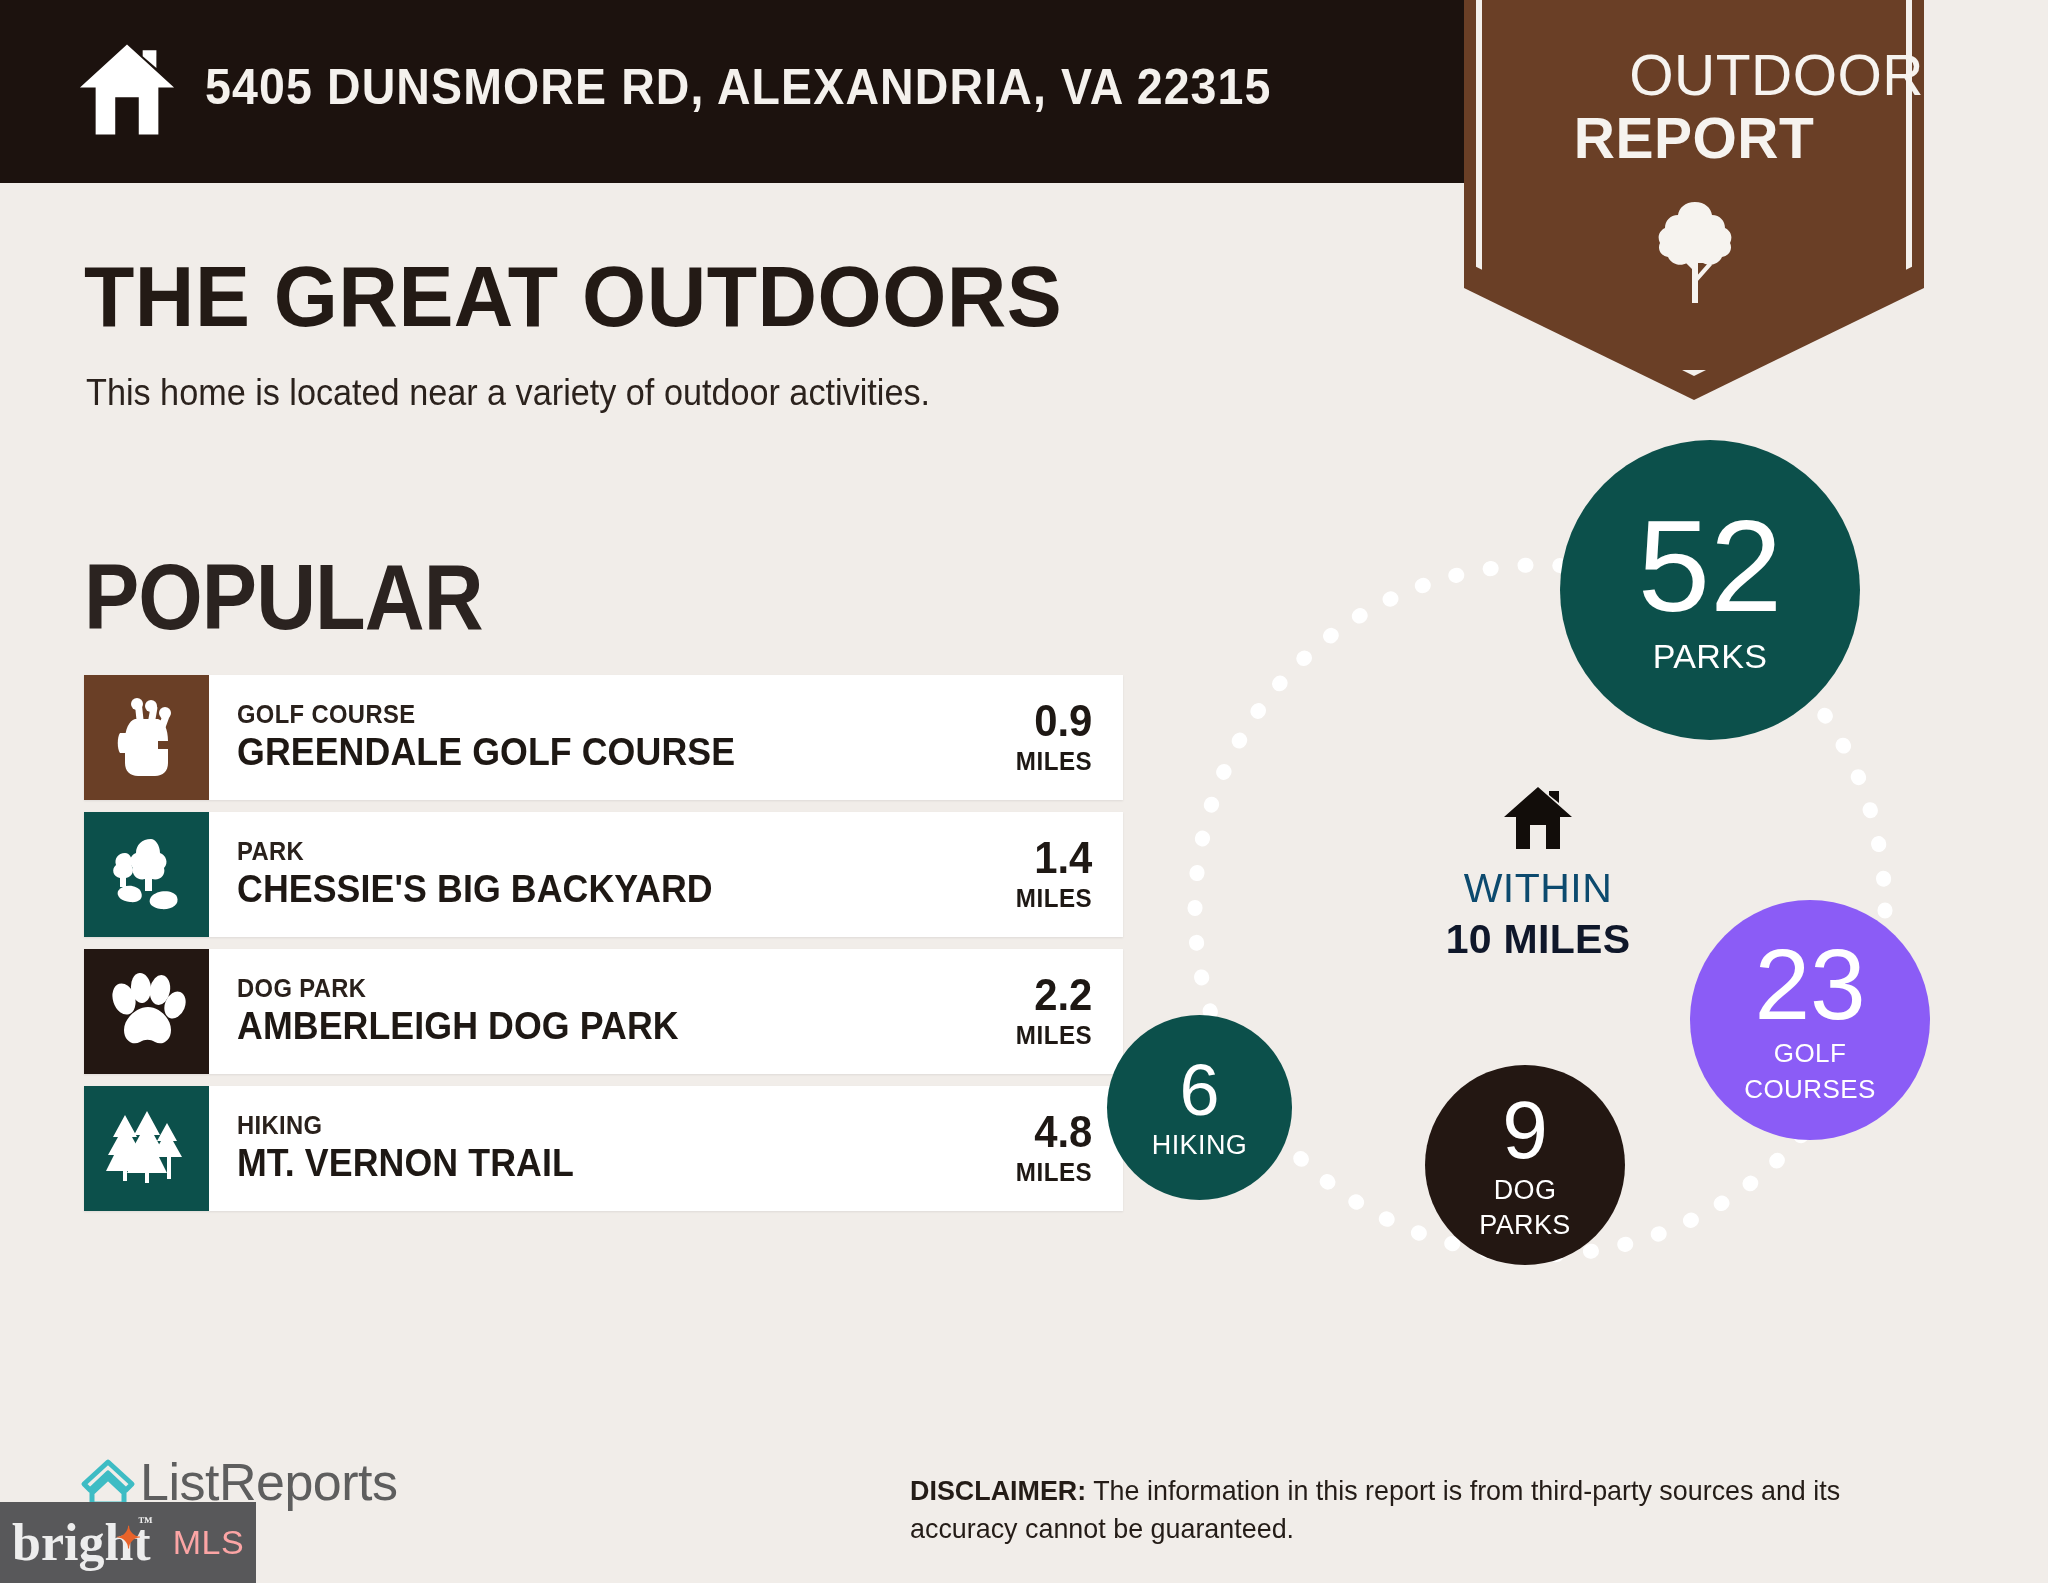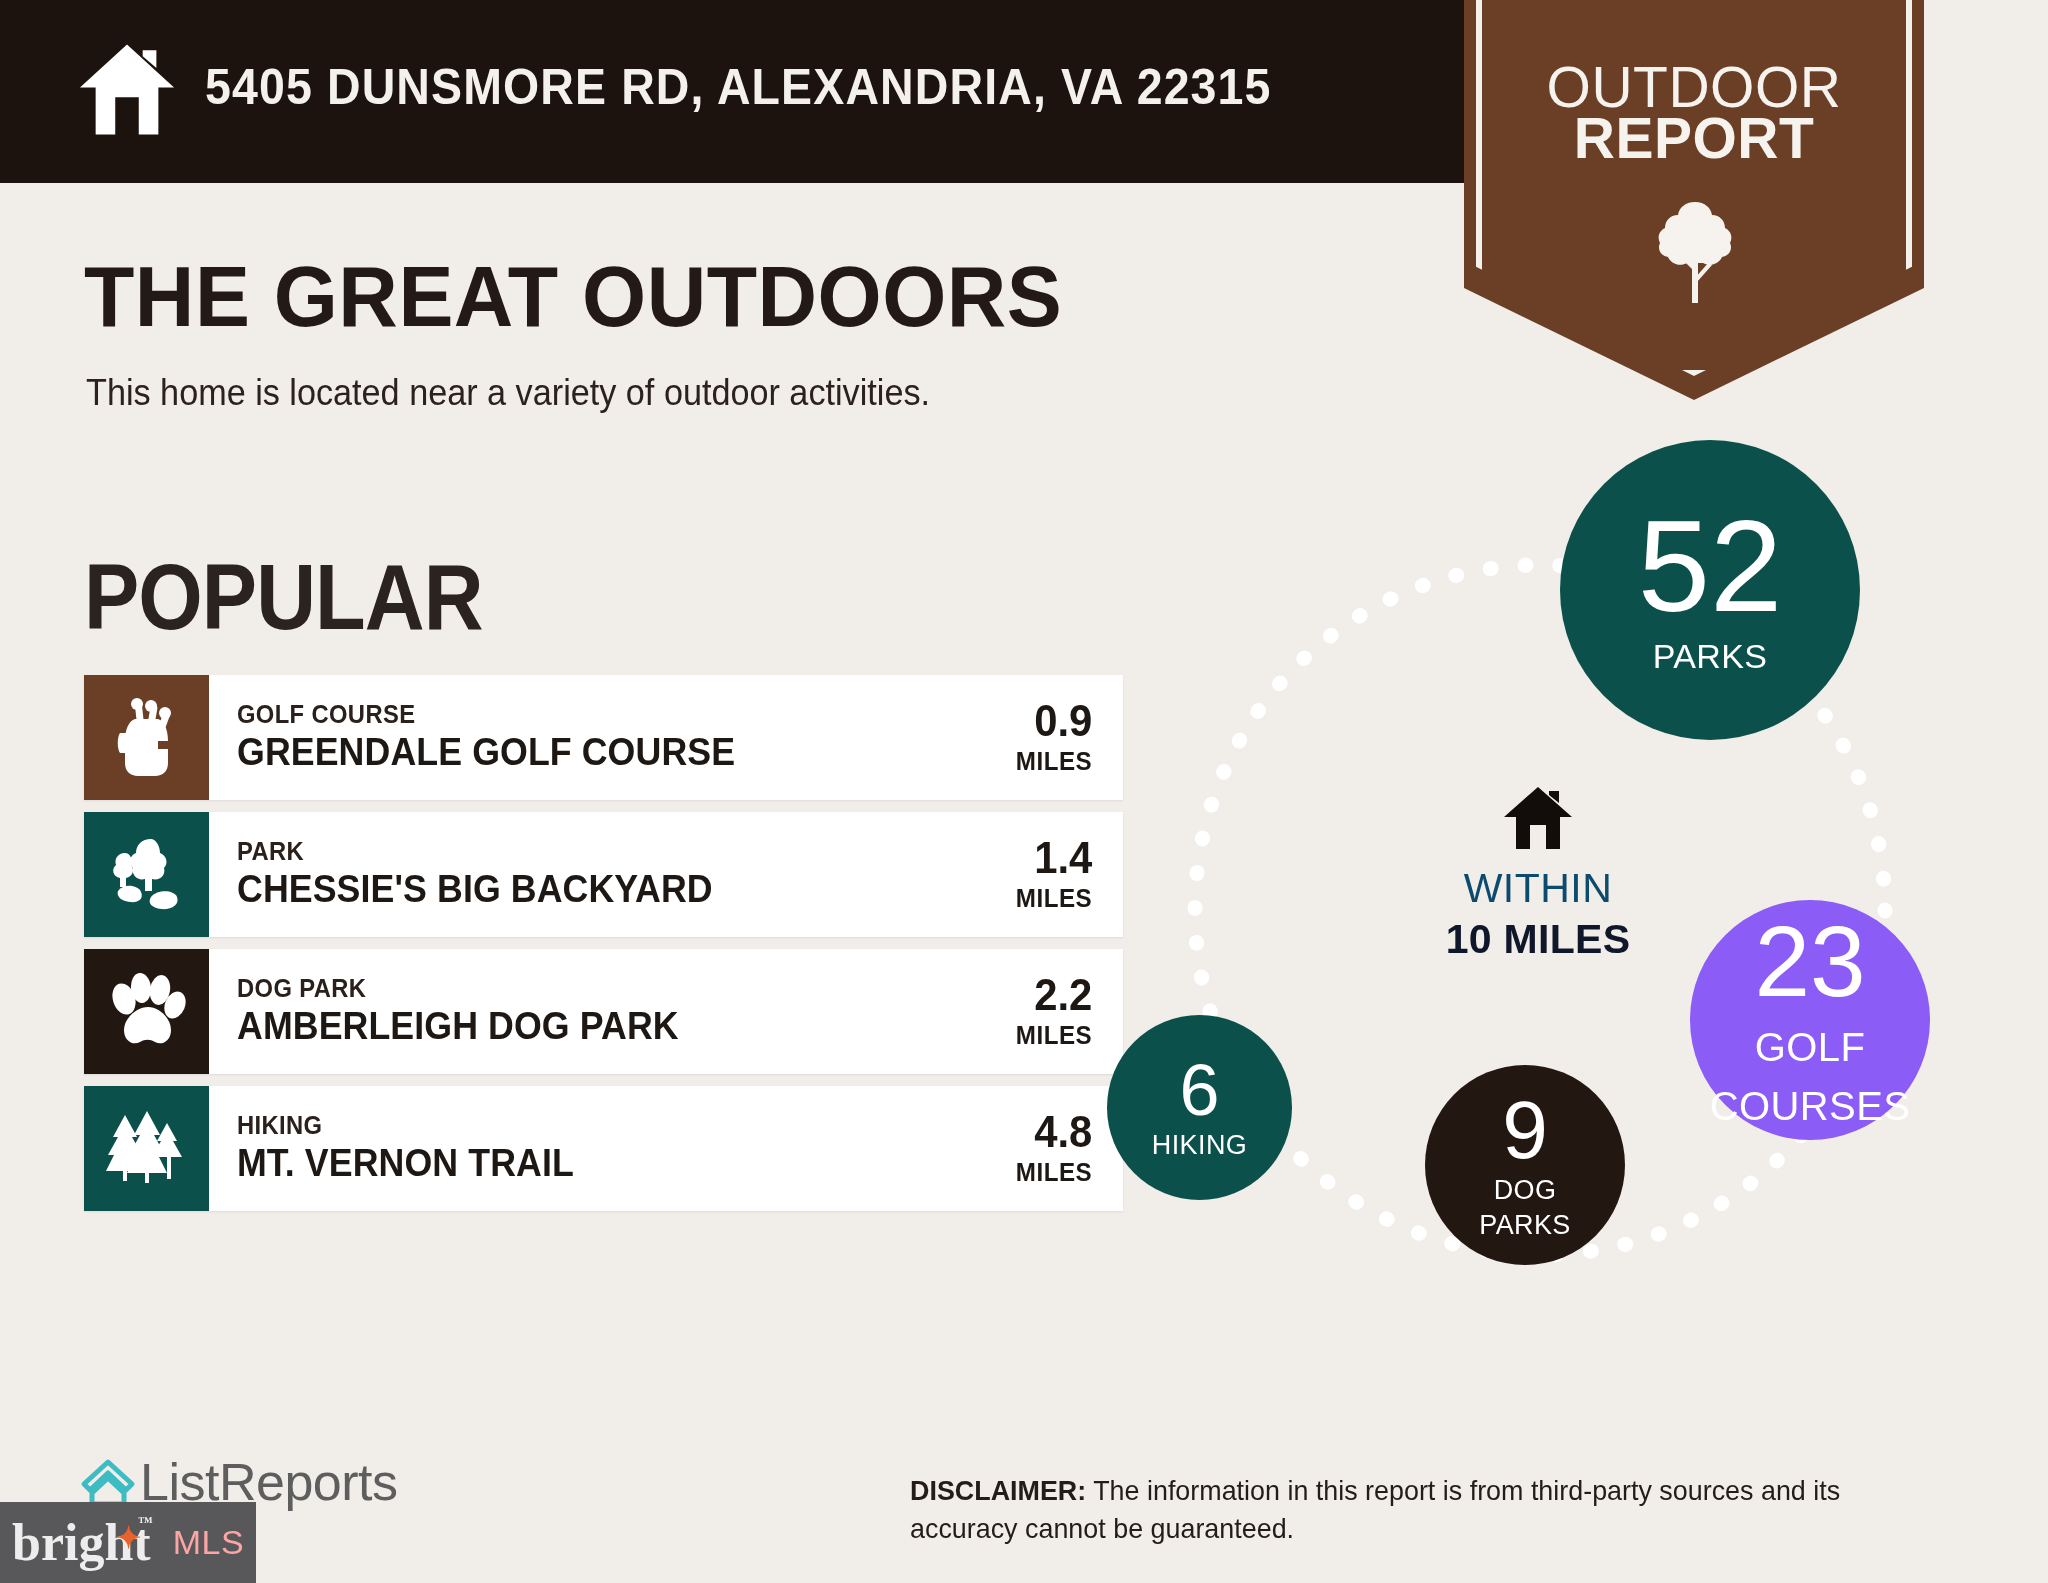--- a/index.html
+++ b/index.html
@@ -63,21 +63,21 @@
   #badge-title-1, #badge-title-2 {
     position: absolute;
     width: 460px;
     left: 1464px;
     text-align: center;
     color: #F6F3EF;
     font-size: 57px;
     font-weight: 400;
     letter-spacing: 0.5px;
   }
-  #badge-title-1 { top: 54px; }
+  #badge-title-1 { top: 42px; text-align: right; }
   #badge-title-2 { top: 105px; font-weight: 700; }
   #badge-tree-icon {
     position: absolute;
     left: 1655px; top: 200px;
     width: 80px; height: 105px;
   }
 
   
   #main-title {
     position: absolute;
@@ -222,21 +222,21 @@
   }
   #bubble-parks .bubble-value { font-size: 130px; }
   #bubble-parks .bubble-label { font-size: 34px; margin-top: 10px; }
 
   #bubble-golf {
     left: 600px; top: 440px;
     width: 240px; height: 240px;
     background: #8b5cf6;
   }
   #bubble-golf .bubble-value { font-size: 100px; }
-  #bubble-golf .bubble-label { font-size: 40px; margin-top: 17px; }
+  #bubble-golf .bubble-label { font-size: 26px; margin-top: 8px; }
 
   #bubble-dog {
     left: 335px; top: 605px;
     width: 200px; height: 200px;
     background: #231712;
   }
   #bubble-dog .bubble-value { font-size: 82px; }
   #bubble-dog .bubble-label { font-size: 27px; margin-top: 7px; }
 
   #bubble-hiking {

